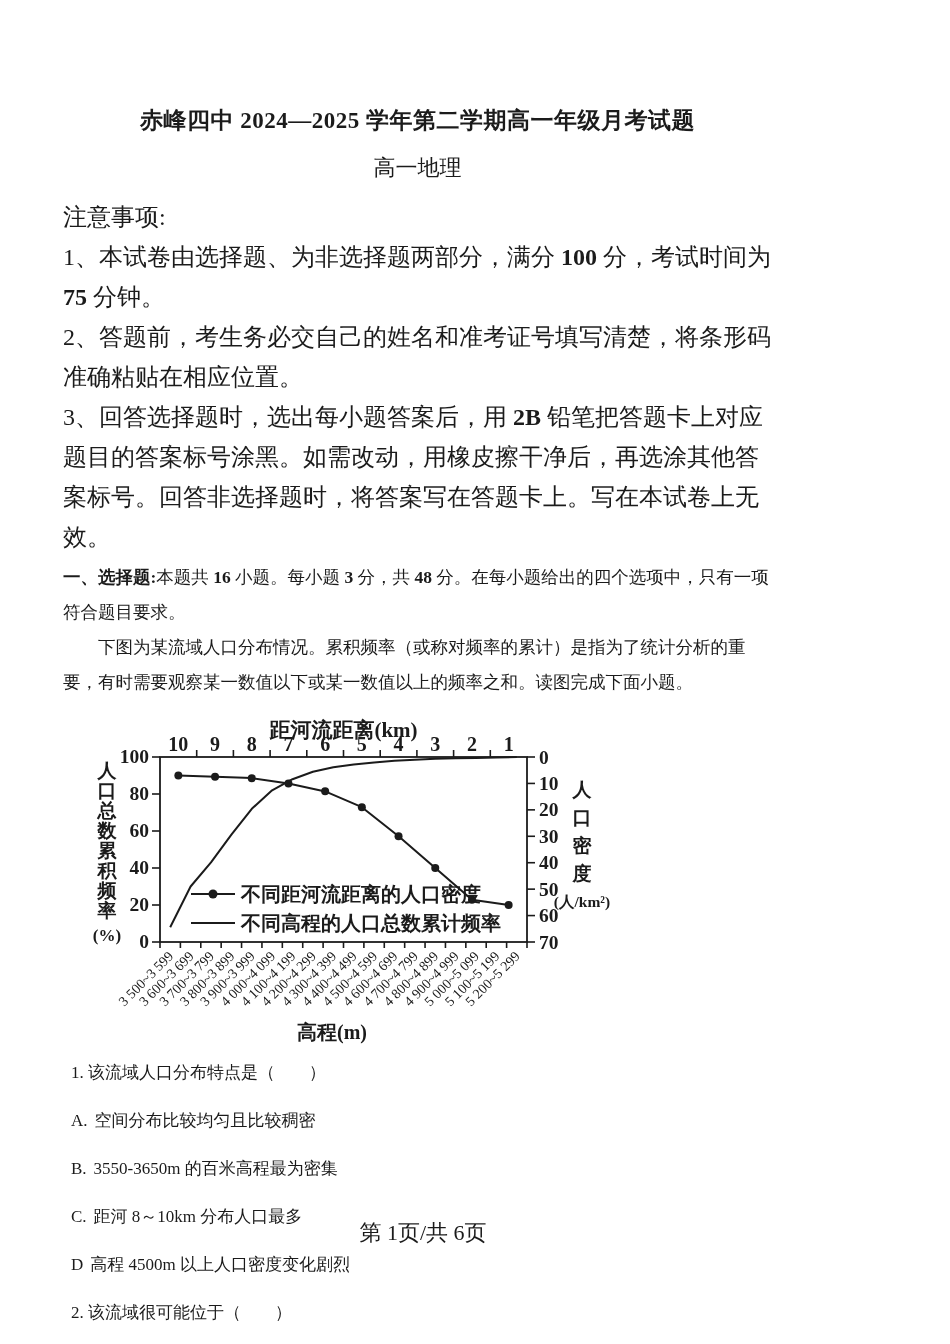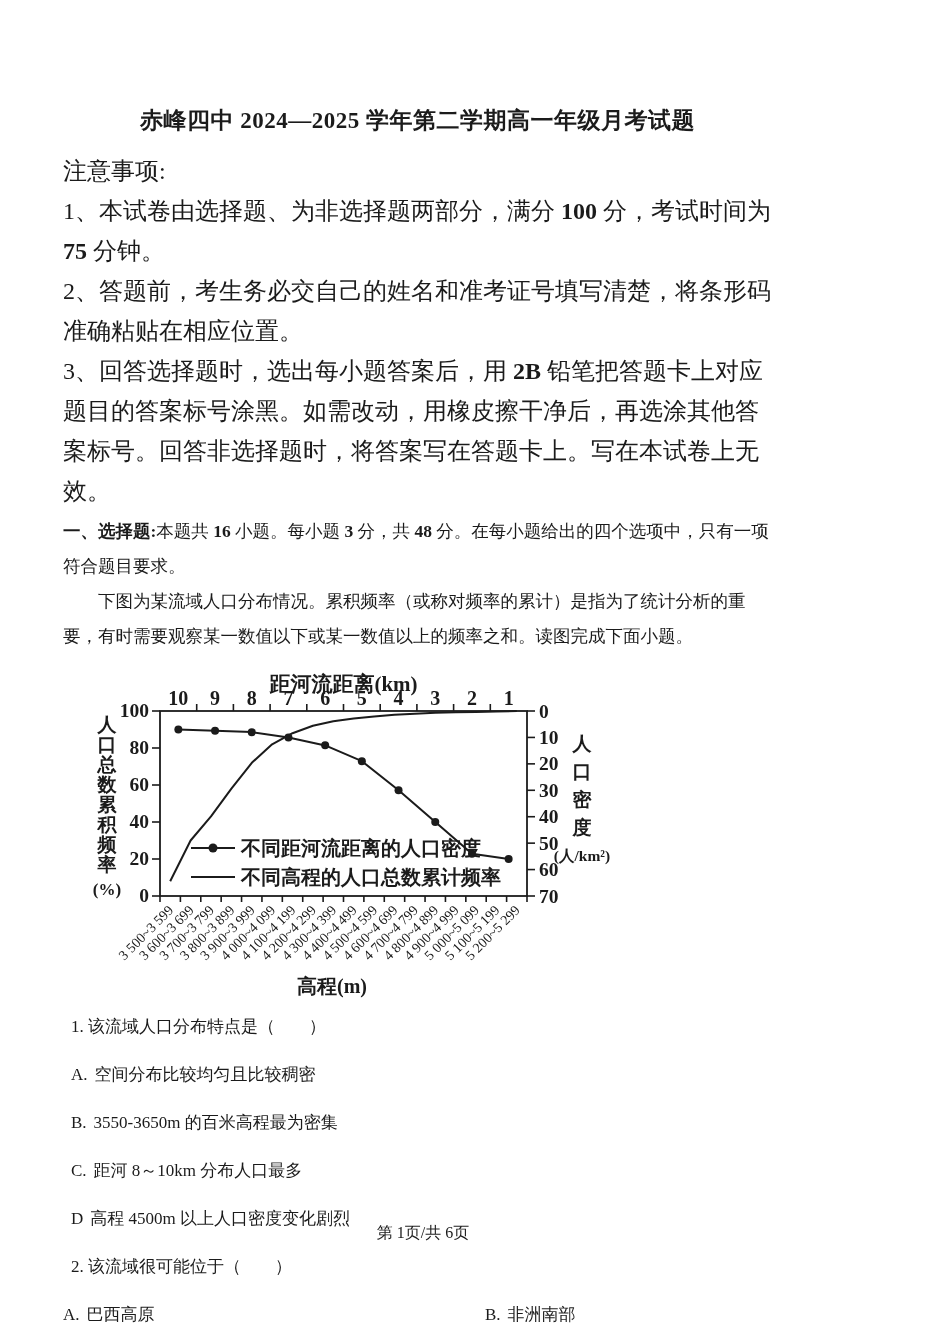--- a/index.html
+++ b/index.html
@@ -17,29 +17,30 @@
   .indent{text-indent:2em;}
   .chart-wrap{margin:11px 0 0 22px;width:570px;height:340px;}
   .chart-wrap svg{display:block;}
   svg text{font-family:"Liberation Serif","DejaVu Serif",serif;fill:#1b1b1b;}
   .questions{font-size:17px;}
   .questions p{margin:8px;line-height:40px;}
   .q-stem{margin-top:2px !important;}
   .opt-label{margin-right:7px;}
   .q2-options{display:flex;line-height:40px;}
   .q2-options .optA{width:422px;}
-  .footer{position:absolute;left:0;right:0;top:1221px;text-align:center;font-size:16px;line-height:24px;margin-left:12px;}
+  .footer{position:absolute;left:0;right:0;top:1221px;text-align:center;font-size:22px;line-height:24px;margin-left:12px;}
 </style>
 </head>
 <body>
 
 <div class="page">
   <div class="content">
 
     <h1 class="title">赤峰四中 2024—2025 学年第二学期高一年级月考试题</h1>
+    <div class="subtitle">高一地理</div>
 
     <div class="notice">
       <p>注意事项:</p>
       <p><span>1、本试卷由选择题、为非选择题两部分，满分 </span><span style="font-weight: 700;">100</span><span> 分，考试时间为 </span><span style="font-weight: 700;">75</span><span> 分钟。</span></p>
       <p><span>2、答题前，考生务必交自己的姓名和准考证号填写清楚，将条形码准确粘贴在相应位置。</span></p>
       <p><span>3、回答选择题时，选出每小题答案后，用 </span><span style="font-weight: 700;">2B</span><span> 铅笔把答题卡上对应题目的答案标号涂黑。如需改动，用橡皮擦干净后，再选涂其他答案标号。回答非选择题时，将答案写在答题卡上。写在本试卷上无效。</span></p>
     </div>
 
     <div class="section">
       <p><span style="font-weight: 700;">一、选择题:</span><span>本题共 </span><span style="font-weight: 700;">16</span><span> 小题。每小题 </span><span style="font-weight: 700;">3</span><span> 分，共 </span><span style="font-weight: 700;">48</span><span> 分。在每小题给出的四个选项中，只有一项符合题目要求。</span></p>

